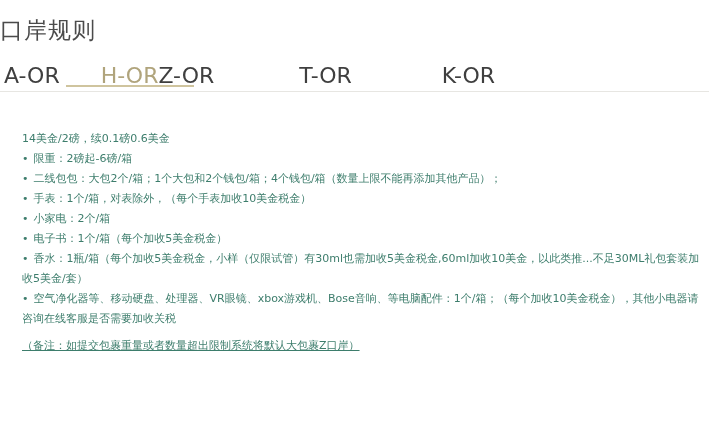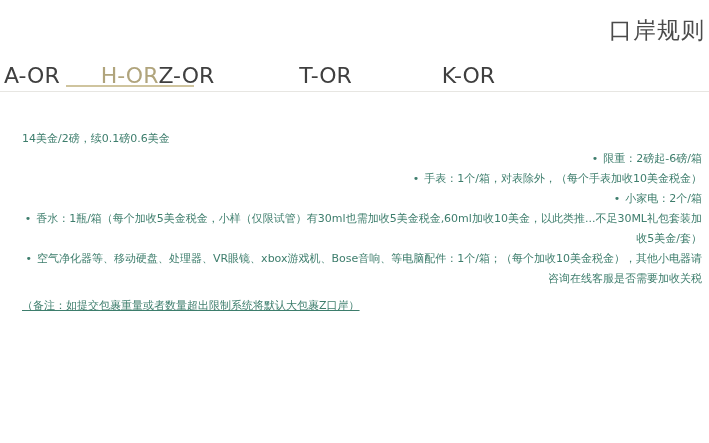--- a/index.html
+++ b/index.html
@@ -15,21 +15,21 @@
   html,body{margin:0;padding:0;}
   body{
     width:709px;height:443px;overflow:hidden;
     background:var(--c-bg);
     font-family:"DejaVu Sans","Liberation Sans",sans-serif;
   }
   .page{width:709px;height:443px;position:relative;}
   .page-title{
     margin:14px 4px 0 0;
     height:32px;line-height:32px;
-    text-align:right;
+    text-align:left;
     font-size:23px;font-weight:400;letter-spacing:1px;
     color:var(--c-title);
   }
   .tab-bar{
     display:flex;align-items:flex-start;
     margin-top:12px;height:34px;
     border-bottom:1px solid var(--c-divider);
   }
   .tab{
     position:relative;
@@ -51,21 +51,21 @@
     background:var(--c-underline);
   }
   
   .tab-bar .tab.active::after{bottom:auto;top:27px;}
   .content{
     margin:37px 7px 0 22px;
     font-size:11px;line-height:20px;
     color:var(--c-body);
   }
   .intro{margin:0;}
-  .rules{list-style:none;margin:0;padding:0;text-align:right;}
+  .rules{list-style:none;margin:0;padding:0;}
   .rules li{display:block;}
   .bullet{margin-right:5px;}
   .note{margin:7px 0 0 0;text-decoration:underline;}
 </style>
 </head>
 <body>
 
 <div class="page">
 
   <h1 class="page-title">口岸规则</h1>
@@ -75,21 +75,23 @@
     <div class="tab tab-h active">H-OR</div>
     <div class="tab tab-z">Z-OR</div>
     <div class="tab tab-t">T-OR</div>
     <div class="tab tab-k">K-OR</div>
   </nav>
 
   <main class="content">
     <p class="intro">14美金/2磅，续0.1磅0.6美金</p>
     <ul class="rules">
       <li><span class="bullet">•</span><span>限重：2磅起-6磅/箱</span></li>
+      <li><span class="bullet">•</span><span>二线包包：大包2个/箱；1个大包和2个钱包/箱；4个钱包/箱（数量上限不能再添加其他产品）；</span></li>
       <li><span class="bullet">•</span><span>手表：1个/箱，对表除外，（每个手表加收10美金税金）</span></li>
       <li><span class="bullet">•</span><span>小家电：2个/箱</span></li>
+      <li><span class="bullet">•</span><span>电子书：1个/箱（每个加收5美金税金）</span></li>
       <li><span class="bullet">•</span><span>香水：1瓶/箱（每个加收5美金税金，小样（仅限试管）有30ml也需加收5美金税金,60ml加收10美金，以此类推...不足30ML礼包套装加收5美金/套）</span></li>
       <li><span class="bullet">•</span><span>空气净化器等、移动硬盘、处理器、VR眼镜、xbox游戏机、Bose音响、等电脑配件：1个/箱；（每个加收10美金税金），其他小电器请咨询在线客服是否需要加收关税</span></li>
     </ul>
     <p class="note">（备注：如提交包裹重量或者数量超出限制系统将默认大包裹Z口岸）</p>
   </main>
 
 </div>
 
 </body></html>

